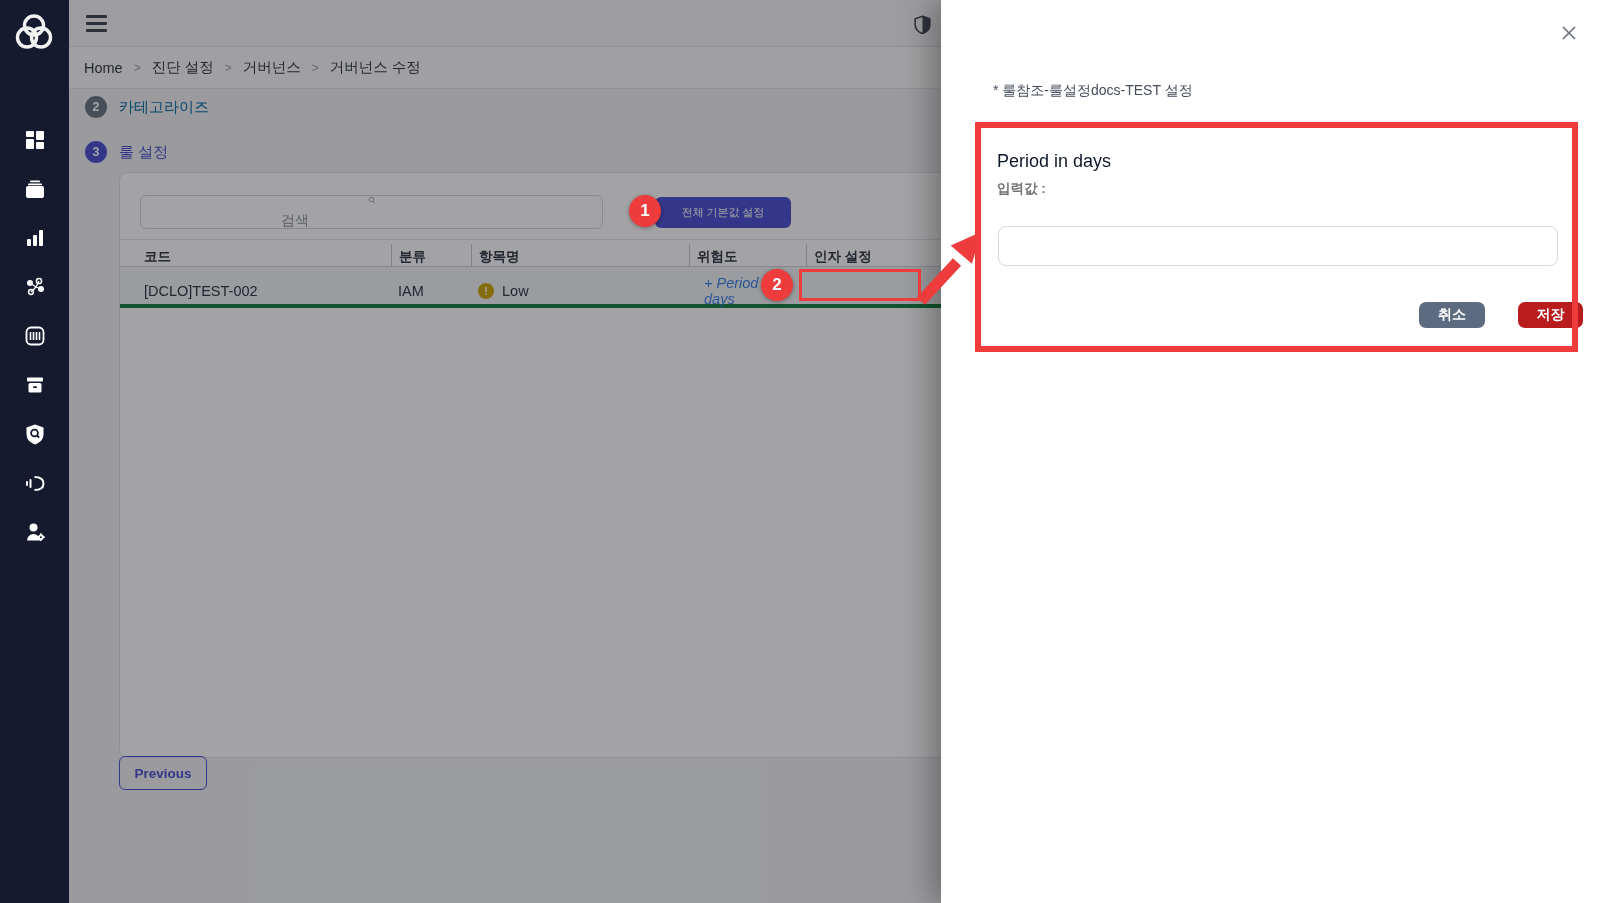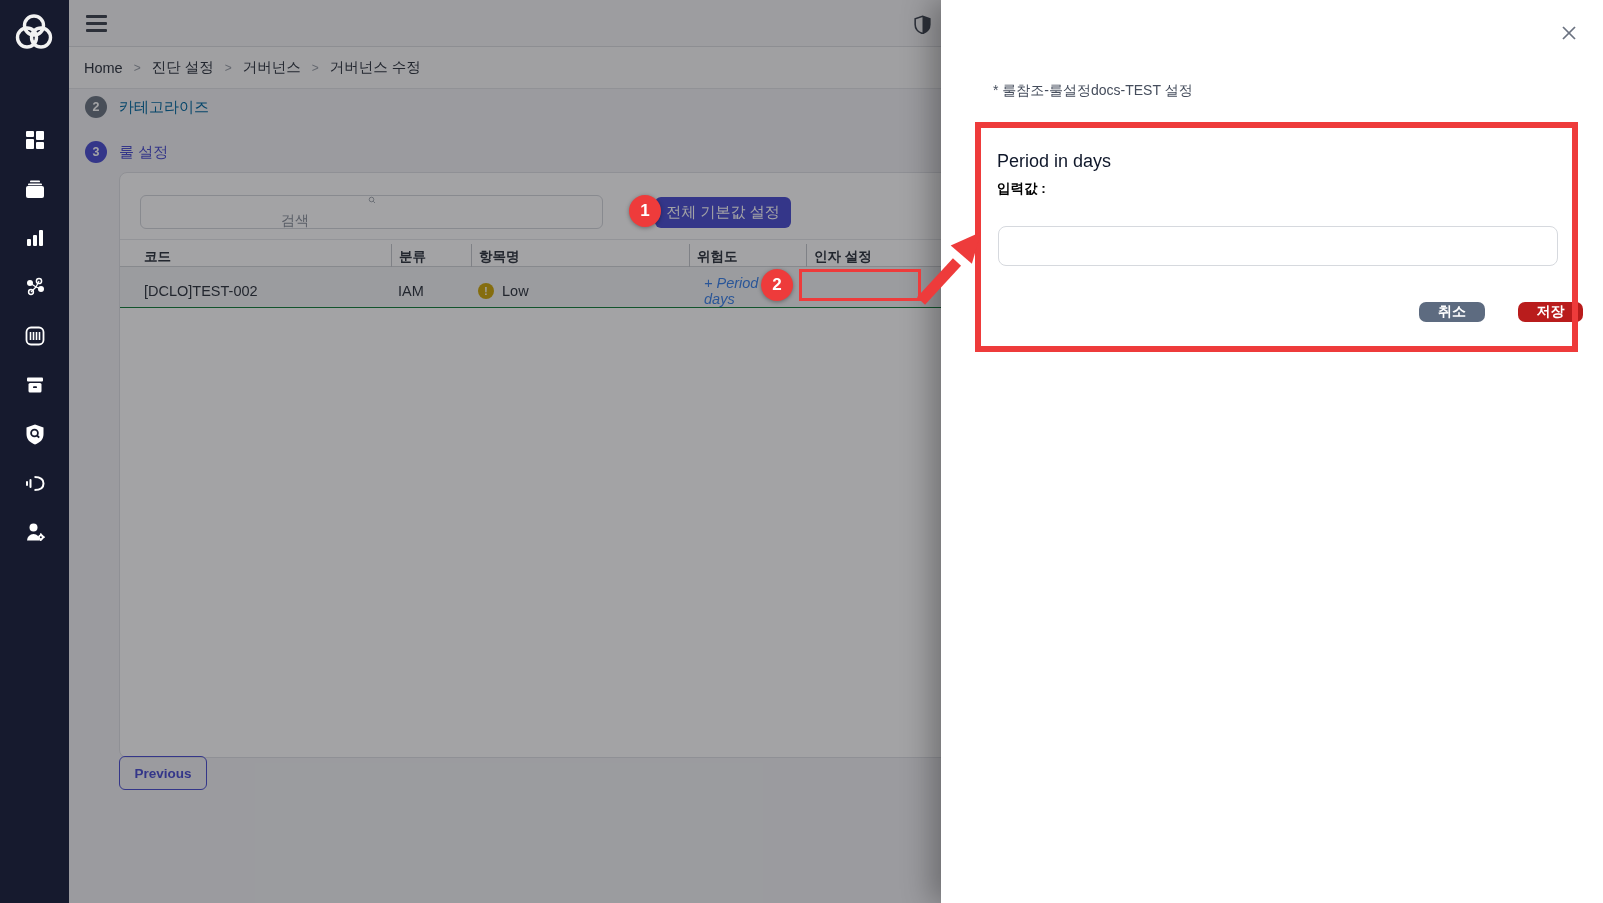--- a/index.html
+++ b/index.html
@@ -27,43 +27,43 @@
   .step-2 { top:96px; } .step-3 { top:141px; }
   .step-dot { width:22px; height:22px; border-radius:50%; color:#fff; font-size:12.5px; font-weight:bold; display:flex; align-items:center; justify-content:center; }
   .step-2 .step-dot { background:#6d7683; } .step-2 .step-label { color:#0369a1; }
   .step-3 .step-dot { background:#4c4fd2; } .step-3 .step-label { color:#4c4fd2; }
   .step-label { font-size:15px; }
 
   .card { position:absolute; left:50px; top:172px; width:1440px; height:586px; background:#fff; border:1px solid #dfe1e5; border-radius:8px; }
   .search-box { position:absolute; left:20px; top:22px; width:463px; height:34px; border:1px solid #d4d7dc; border-radius:6px; background:#fff; display:flex; align-items:center; padding:0 10px; gap:8px;flex-direction:column; }
   .search-box input { border:none; outline:none; flex:1; font-size:14px; color:#2f3640; background:transparent; font-family:inherit; }
   .search-box input::placeholder { color:#8a919c; }
-  .btn-defaults { position:absolute; left:535px; top:24px; width:136px; height:31px; background:#4c4fd2; color:#fff; border:none; border-radius:6px; font-size:15px; font-family:Liberation Sans, sans-serif; cursor:pointer; }
+  .btn-defaults { position:absolute; left:535px; top:24px; width:136px; height:31px; background:#4c4fd2; color:#fff; border:none; border-radius:6px; font-size:11px; font-family:Liberation Serif, serif; cursor:pointer; }
 
   .thead, .trow { position:absolute; left:0; width:1430px; display:grid; grid-template-columns:271px 80px 218px 117px 1fr; align-items:center; }
   .thead { top:66px; height:28px; border-top:1px solid #e5e7ea; border-bottom:1px solid #d2d5d9; font-size:13.5px; font-weight:bold; color:#2f3640; }
   .thead .cell + .cell { border-left:1px solid #c6c9ce; }
   .cell { padding-left:7px; height:100%; display:flex; align-items:center; gap:8px;margin-top:8px; }
   .cell.first { padding-left:24px; }
-  .trow { top:94px; height:41px; background:#f3f4f6; border-bottom:1px solid #15803d; font-size:14.5px; color:#2f3640; cursor:pointer; }
+  .trow { top:94px; height:41px; background:#f3f4f6; border-bottom:4px solid #15803d; font-size:14.5px; color:#2f3640; cursor:pointer; }
   .risk-dot { width:16px; height:16px; border-radius:50%; background:#cfa90c; color:#fff; font-size:10px; font-weight:bold; display:inline-flex; align-items:center; justify-content:center; }
   .param-link { color:#3d83ea; cursor:pointer; padding-left:8px;font-style:italic; }
   .btn-previous { position:absolute; left:50px; top:756px; width:88px; height:34px; background:transparent; border:1.5px solid #4c4fd2; border-radius:6px; color:#4c4fd2; font-weight:bold; font-size:13.5px; font-family:inherit; cursor:pointer; }
 
   
   .overlay { position:absolute; left:69px; top:0; width:872px; height:903px; background:rgba(13,14,18,0.38); z-index:10; }
 
   
   .panel { position:absolute; left:941px; top:0; width:662px; height:903px; background:#fff; box-shadow:-10px 0 28px rgba(0,0,0,0.30); z-index:20; }
   .panel-close { position:absolute; left:615px; top:20px; width:26px; height:26px; cursor:pointer; display:flex; align-items:center; justify-content:center; }
   .panel-title { position:absolute; left:52px; top:82px; font-size:14px; color:#454d5c; }
   .section-title { position:absolute; left:56px; top:133px; font-size:18px; color:#0f172a;margin-top:18px; }
-  .input-label { position:absolute; left:56px; top:180px; font-size:13.5px; font-weight:bold; color:#000000; }
+  .input-label { position:absolute; left:56px; top:180px; font-size:13.5px; font-weight:bold; color:#737373; }
   .value-input { position:absolute; left:57px; top:226px; width:560px; height:40px; border:1px solid #d6d9de; border-radius:8px; font-size:15px; padding:0 12px; color:#2f3640; outline:none; font-family:inherit; }
-  .btn-cancel, .btn-save { position:absolute; top:302px; height:20px; border:none; border-radius:7px; color:#fff; font-size:14px; font-weight:bold; font-family:inherit; cursor:pointer; }
+  .btn-cancel, .btn-save { position:absolute; top:302px; height:26px; border:none; border-radius:7px; color:#fff; font-size:14px; font-weight:bold; font-family:inherit; cursor:pointer; }
   .btn-cancel { left:478px; width:66px; background:#5d6b80; }
   .btn-save { left:577px; width:65px; background:#b91c1c; }
 
   
   .anno { z-index:30; position:absolute; }
   .badge { width:32px; height:32px; border-radius:50%; background:#ee3b3b; color:#fff; font-size:17px; font-weight:bold; display:flex; align-items:center; justify-content:center; box-shadow:0 1px 4px rgba(0,0,0,0.35); }
   .badge-1 { left:629px; top:195px; }
   .badge-2 { left:761px; top:269px; }
   .hl-link-box { left:799px; top:269px; width:122px; height:32px; border:3px solid #ee3b3b; }
   .hl-panel-box { left:975px; top:122px; width:603px; height:230px; border:6px solid #ee3b3b; z-index:31; pointer-events:none; }

